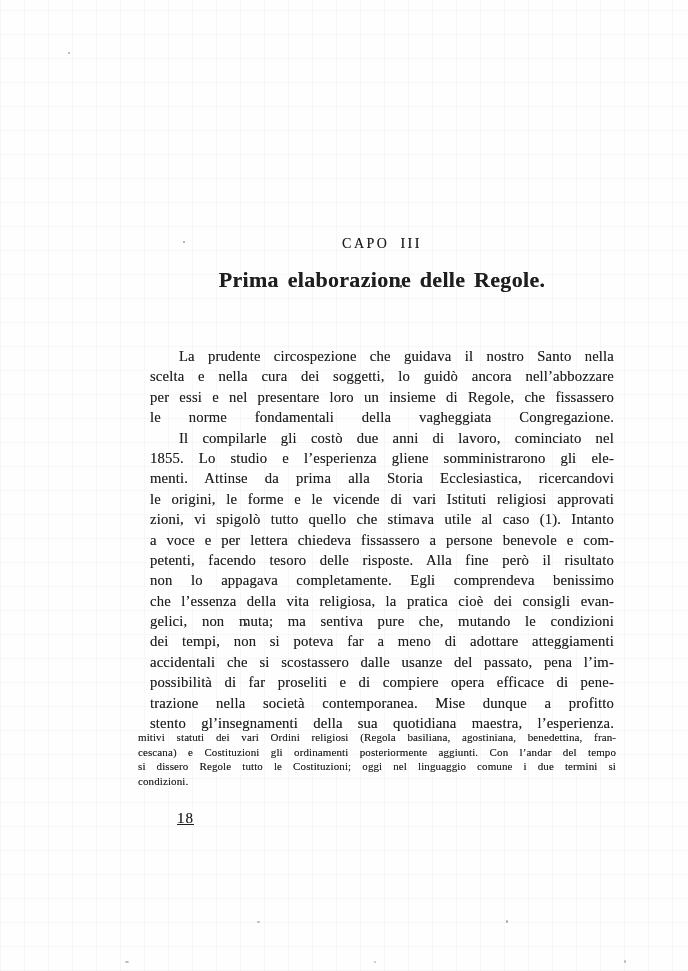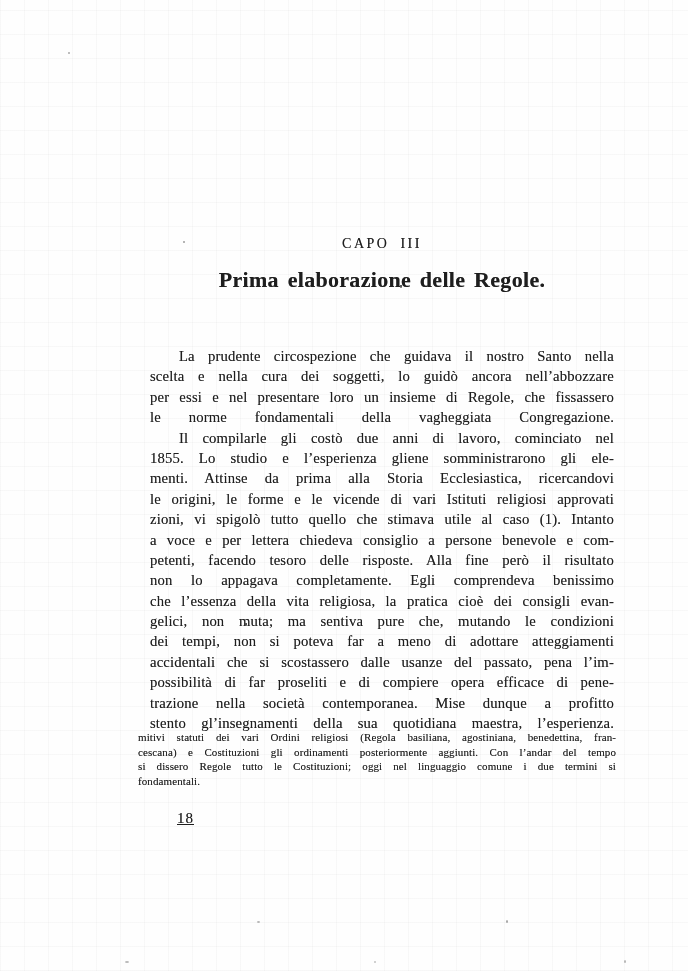--- a/index.html
+++ b/index.html
@@ -114,37 +114,37 @@
   <div class="body-text">
       <div class="line indent">La prudente circospezione che guidava il nostro Santo nella</div>
       <div class="line">scelta e nella cura dei soggetti, lo guidò ancora nell’abbozzare</div>
       <div class="line">per essi e nel presentare loro un insieme di Regole, che fissassero</div>
       <div class="line">le norme fondamentali della vagheggiata Congregazione.</div>
       <div class="line indent">Il compilarle gli costò due anni di lavoro, cominciato nel</div>
       <div class="line">1855. Lo studio e l’esperienza gliene somministrarono gli ele-</div>
       <div class="line">menti. Attinse da prima alla Storia Ecclesiastica, ricercandovi</div>
       <div class="line">le origini, le forme e le vicende di vari Istituti religiosi approvati</div>
       <div class="line">zioni, vi spigolò tutto quello che stimava utile al caso (1). Intanto</div>
-      <div class="line">a voce e per lettera chiedeva consiglio a persone benevole e com-</div>
+      <div class="line">a voce e per lettera chiedeva fissassero a persone benevole e com-</div>
       <div class="line">petenti, facendo tesoro delle risposte. Alla fine però il risultato</div>
       <div class="line">non lo appagava completamente. Egli comprendeva benissimo</div>
       <div class="line">che l’essenza della vita religiosa, la pratica cioè dei consigli evan-</div>
       <div class="line">gelici, non muta; ma sentiva pure che, mutando le condizioni</div>
       <div class="line">dei tempi, non si poteva far a meno di adottare atteggiamenti</div>
       <div class="line">accidentali che si scostassero dalle usanze del passato, pena l’im-</div>
       <div class="line">possibilità di far proseliti e di compiere opera efficace di pene-</div>
       <div class="line">trazione nella società contemporanea. Mise dunque a profitto</div>
       <div class="line">stento gl’insegnamenti della sua quotidiana maestra, l’esperienza.</div>
     </div>
 
   <div class="footnote">
       <div class="line">mitivi statuti dei vari Ordini religiosi (Regola basiliana, agostiniana, benedettina, fran-</div>
       <div class="line">cescana) e Costituzioni gli ordinamenti posteriormente aggiunti. Con l’andar del tempo</div>
       <div class="line">si dissero Regole tutto le Costituzioni; oggi nel linguaggio comune i due termini si</div>
-      <div class="line last">fondamentali.</div>
+      <div class="line last">condizioni.</div>
     </div>
 
   <div class="page-number">18</div>
 
   <div class="speck s1"></div>
   <div class="speck s2"></div>
   <div class="speck s3"></div>
   <div class="speck s4"></div>
   <div class="speck s5"></div>
   <div class="speck s6"></div>

